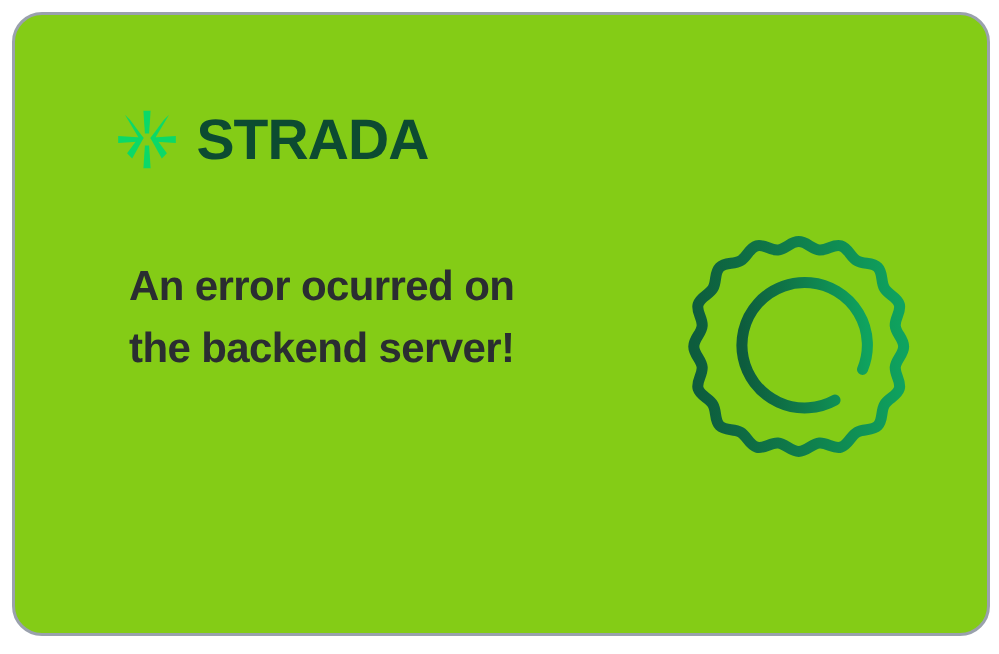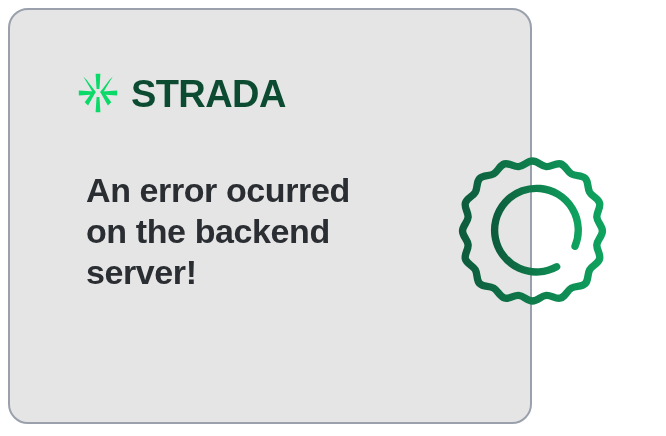--- a/index.html
+++ b/index.html
@@ -13,24 +13,24 @@
     overflow: hidden;
     font-family: "Liberation Sans", sans-serif;
     -webkit-font-smoothing: antialiased;
   }
 
   
   .error-card {
     position: absolute;
     left: 8px;
     top: 8px;
-    width: 524px;   
+    width: 652px;   
     height: 416px;  
     box-sizing: border-box;
-    background: #e5e5e5;
+    background: #84cc16;
     border: 2px solid #9aa1ad;
     border-radius: 20px;
   }
 
   
   .brand {
     position: absolute;
     left: 68px;
     top: 63px;
     display: flex;
@@ -56,21 +56,21 @@
   }
 
   
   .error-message {
     position: absolute;
     left: 76px;
     top: 160px;
     width: 300px;
     margin: 0;
     font-family: "Liberation Sans", sans-serif;
-    font-size: 34px;
+    font-size: 28px;
     font-weight: bold;
     line-height: 41px;
     letter-spacing: -0.4px;
     color: #2a2d31;
   }
 
   
   .gear-illustration {
     position: absolute;
     left: 444px;

